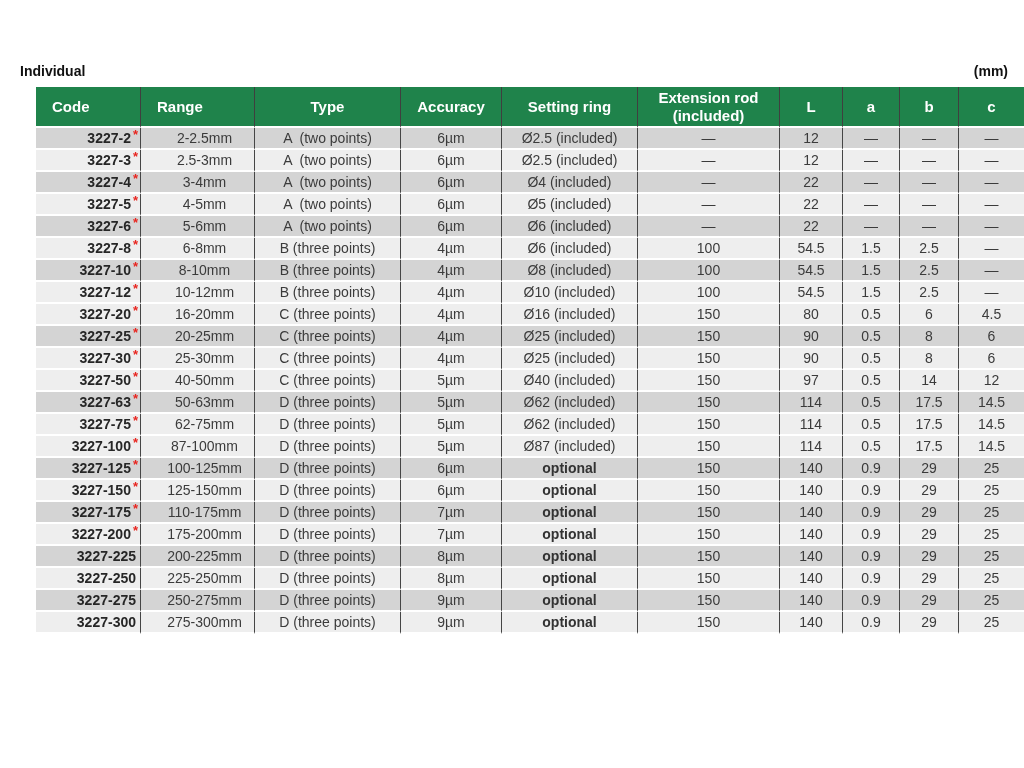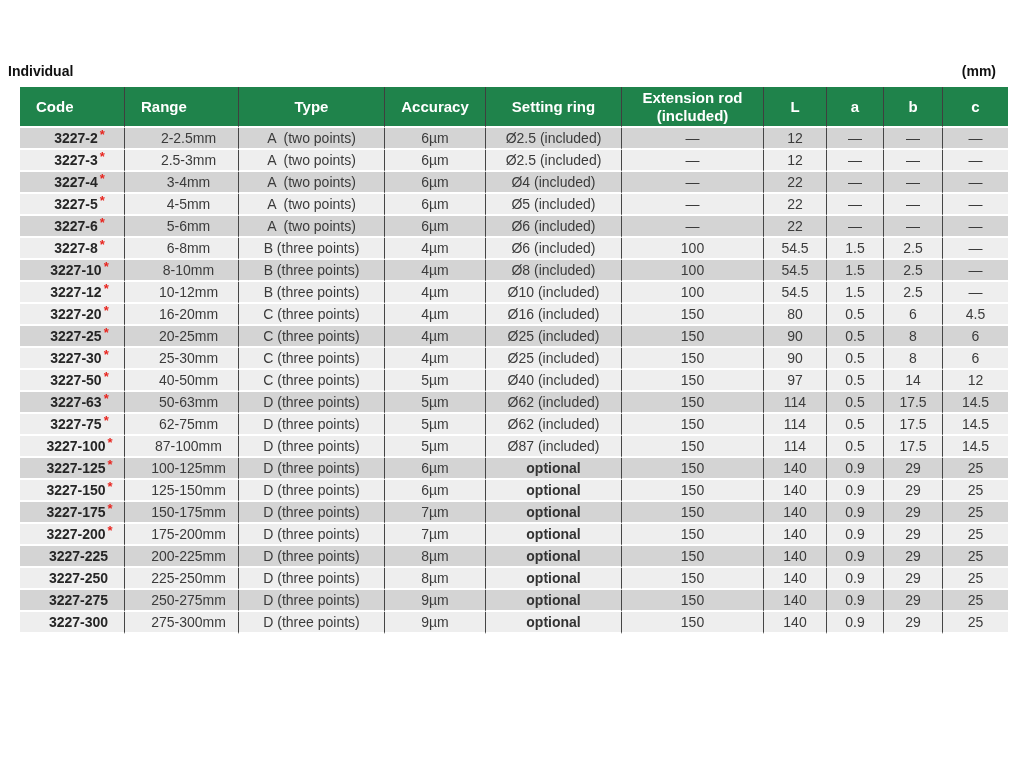--- a/index.html
+++ b/index.html
@@ -6,30 +6,30 @@
   html, body { margin: 0; padding: 0; background: #ffffff; }
   body {
     width: 1024px; height: 768px;
     font-family: "Liberation Sans", sans-serif;
     -webkit-font-smoothing: antialiased;
   }
   .page { position: relative; width: 1024px; height: 768px; overflow: hidden; }
 
   .title-row {
     display: flex; justify-content: space-between; align-items: flex-end;
-    width: 988px; margin-left: 8px; padding-top: 63px;
+    width: 988px; margin-left: 20px; padding-top: 63px;
     color: #101010; font-weight: bold;
   }
   .title-left  { font-size: 14px; }
   .title-right { font-size: 14px; text-align: center; }
 
   table.spec {
     border-collapse: separate; border-spacing: 0;
     table-layout: fixed;
-    width: 988px; margin-left: 20px; margin-top: 8px;
+    width: 988px; margin-left: 36px; margin-top: 8px;
   }
   col.c-code  { width: 105px; }
   col.c-range { width: 114px; }
   col.c-type  { width: 146px; }
   col.c-acc   { width: 101px; }
   col.c-ring  { width: 136px; }
   col.c-ext   { width: 142px; }
   col.c-l     { width: 63px; }
   col.c-a     { width: 57px; }
   col.c-b     { width: 59px; }
@@ -51,21 +51,21 @@
     font-size: 14px; color: #3b3b3b;
     text-align: center; vertical-align: middle;
     border-right: 1px solid #454545;
     border-bottom: 2px solid #ffffff;
     overflow: hidden; white-space: nowrap;
   }
   td:last-child { border-right: none; }
   tr.shade-dark  td { background: #d4d4d4; }
   tr.shade-light td { background: #eeeeee; }
 
-  td.col-code  { text-align: center; padding-left: 17px; }
+  td.col-code  { text-align: right; padding-left: 17px; }
   td.col-range { text-align: center; padding-left: 16px; }
   td.col-type  { white-space: pre; }
   .code { font-weight: bold; color: #262626; }
   .star {
     color: #e8251f; font-weight: bold;
     font-size: 13px; margin-left: 2px;
     position: relative; top: -4px;
   }
   td.ring-bold { font-weight: bold; color: #333333; }
 </style>
@@ -326,21 +326,21 @@
       <td class="col-ring ring-bold">optional</td>
       <td class="col-ext">150</td>
       <td class="col-l">140</td>
       <td class="col-a">0.9</td>
       <td class="col-b">29</td>
       <td class="col-c">25</td>
     </tr>
 
     <tr class="data-row shade-dark">
       <td class="col-code"><span class="code">3227-175</span><span class="star">*</span></td>
-      <td class="col-range">150-175mm</td>
+      <td class="col-range">110-175mm</td>
       <td class="col-type">D (three points)</td>
       <td class="col-acc">7µm</td>
       <td class="col-ring ring-bold">optional</td>
       <td class="col-ext">150</td>
       <td class="col-l">140</td>
       <td class="col-a">0.9</td>
       <td class="col-b">29</td>
       <td class="col-c">25</td>
     </tr>
 

